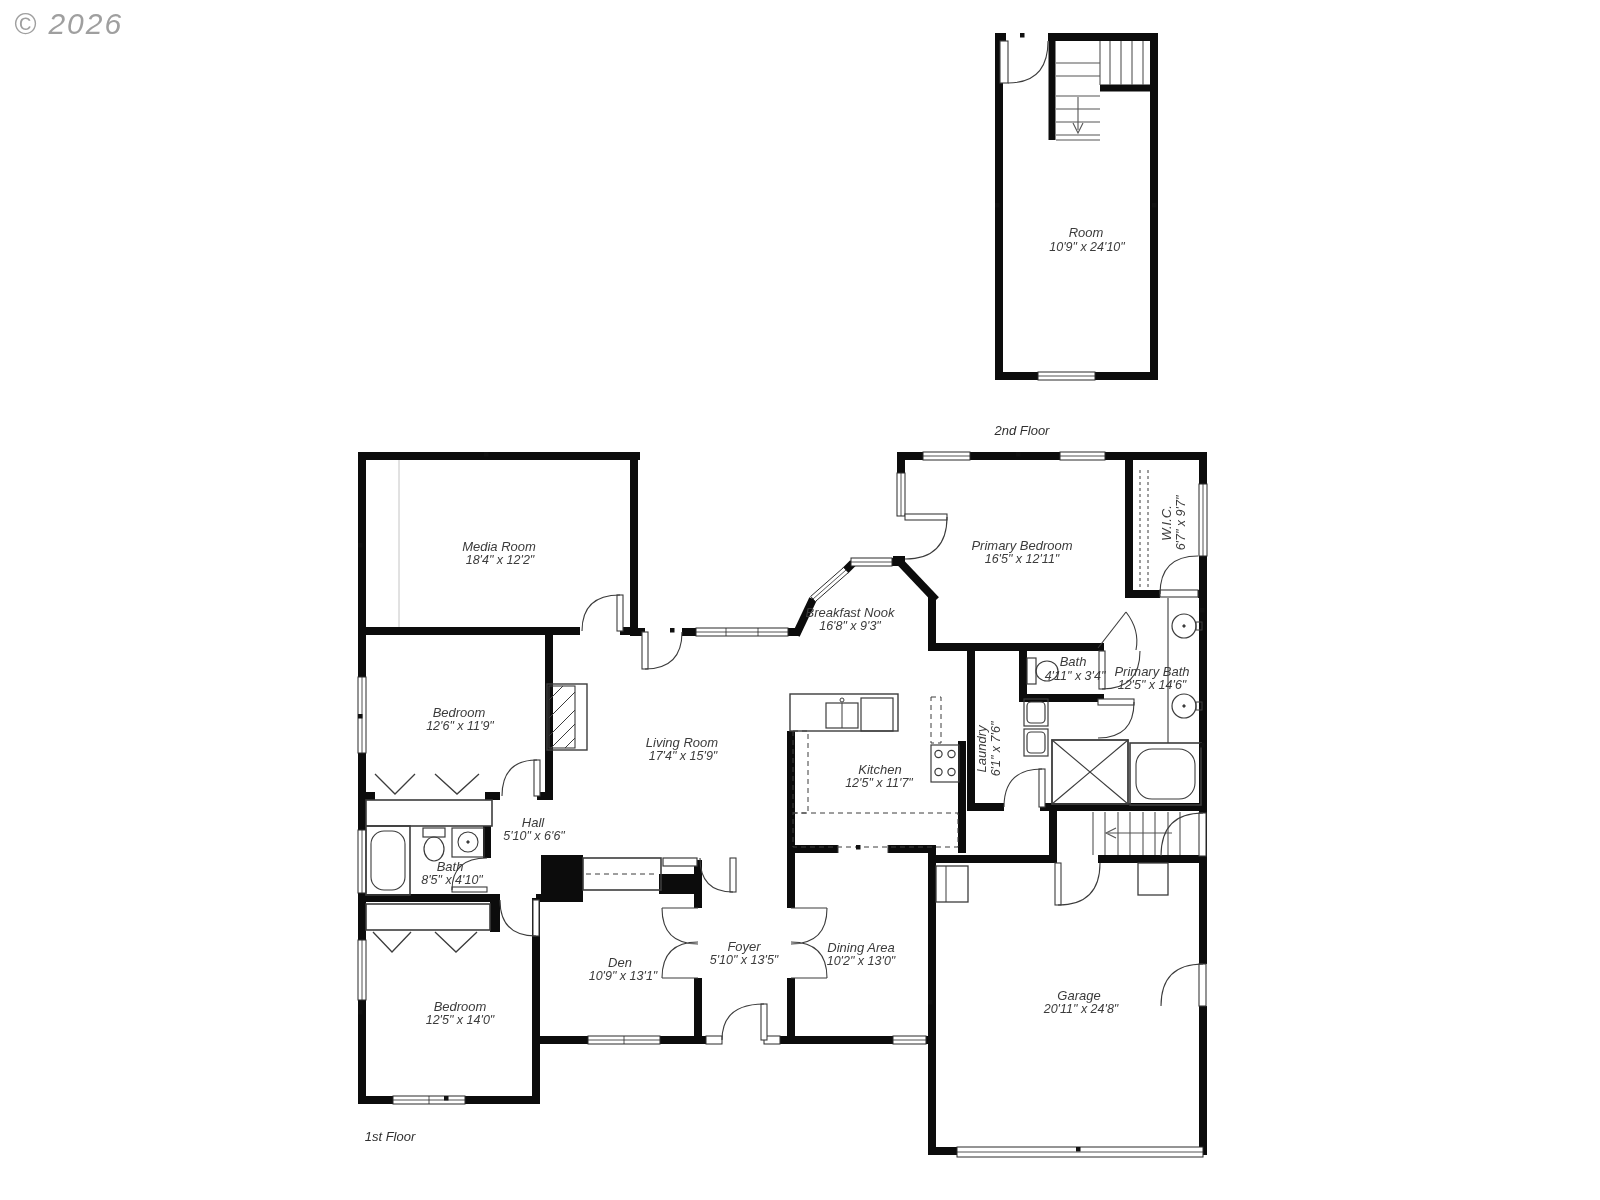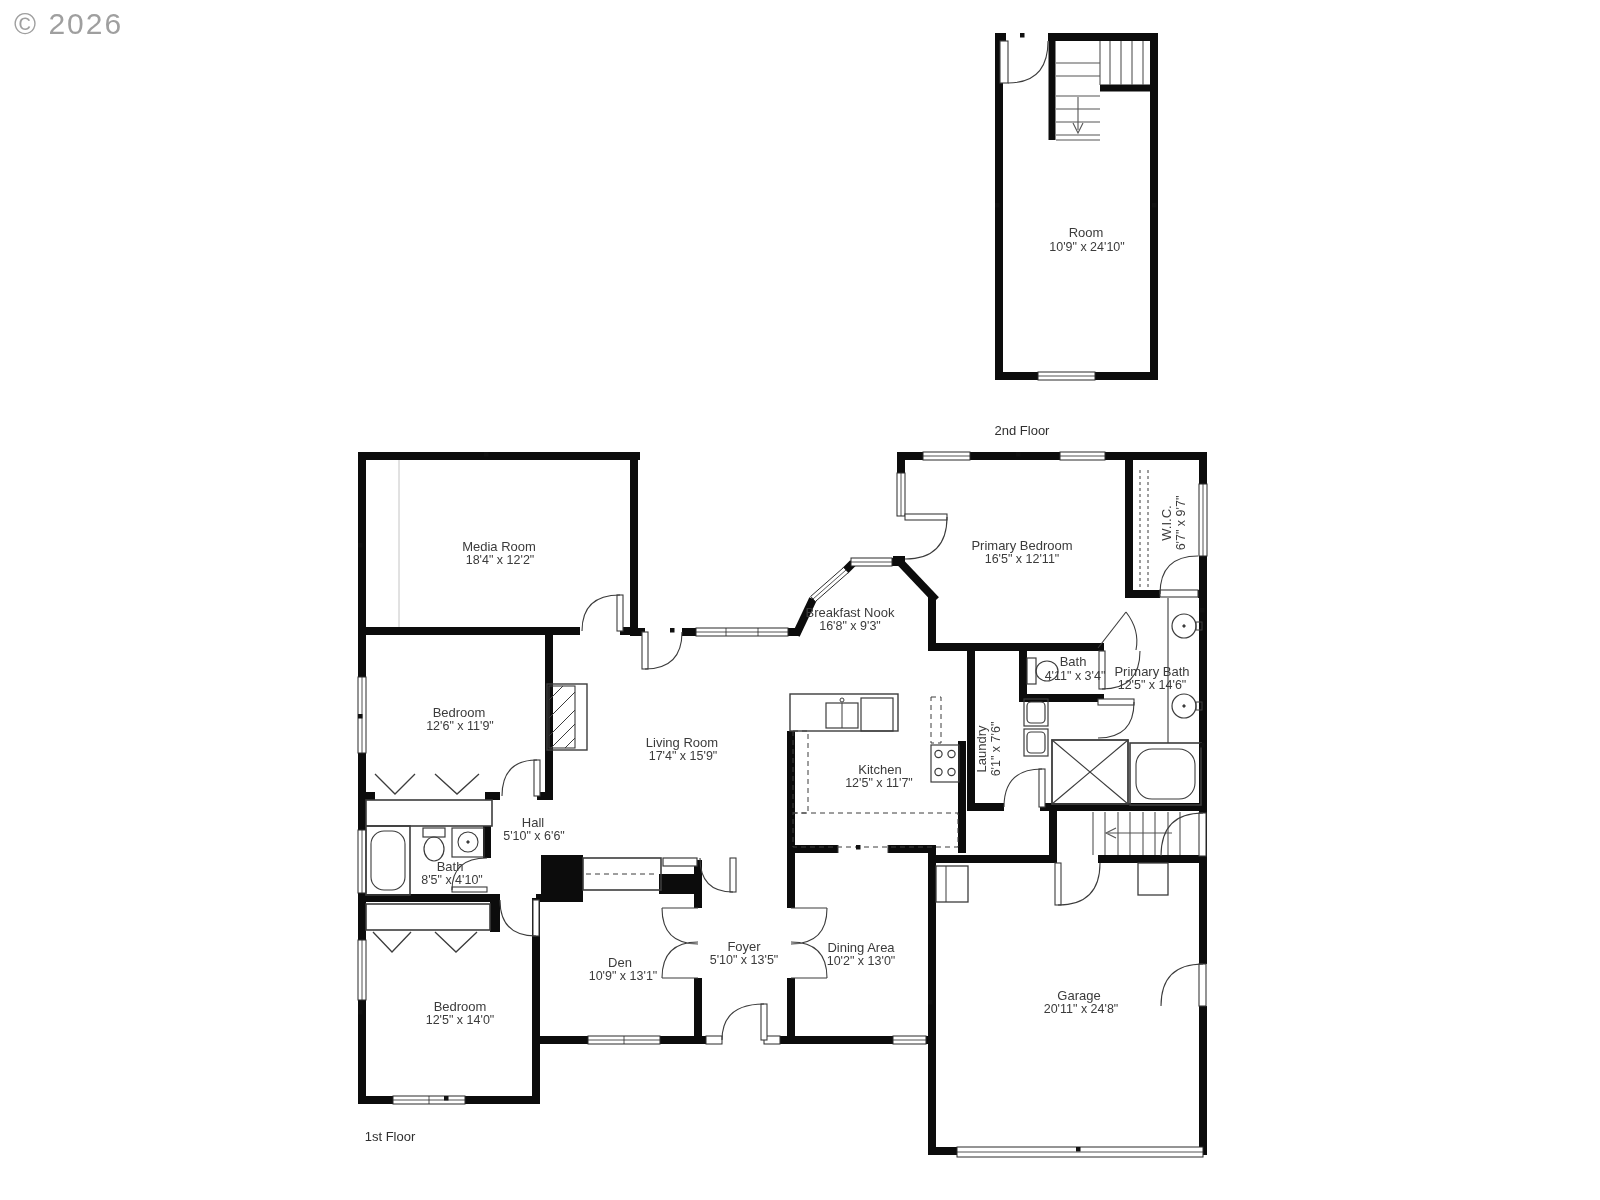--- a/index.html
+++ b/index.html
@@ -1,17 +1,17 @@
 <!DOCTYPE html>
 <html><head>
 <meta charset="utf-8">
 <style>
   html,body{margin:0;padding:0;background:#fff;}
   #stage{position:relative;width:1600px;height:1200px;background:#ffffff;overflow:hidden;
-         font-family:"Liberation Sans", sans-serif;}
+         font-family:"Liberation Sans", sans-serif;font-style:italic;}
   svg text{font-family:"Liberation Sans", sans-serif;}
   .room-name{font-size:13px;fill:#3b3b3b;}
   .room-dims{font-size:12.5px;fill:#3b3b3b;}
   .floor-caption{font-size:13px;fill:#2f2f2f;}
   .watermark{font-size:30px;fill:#8f8f8f;letter-spacing:2px;opacity:.85;}
 </style>
 </head>
 <body>
 
 <div id="stage">

